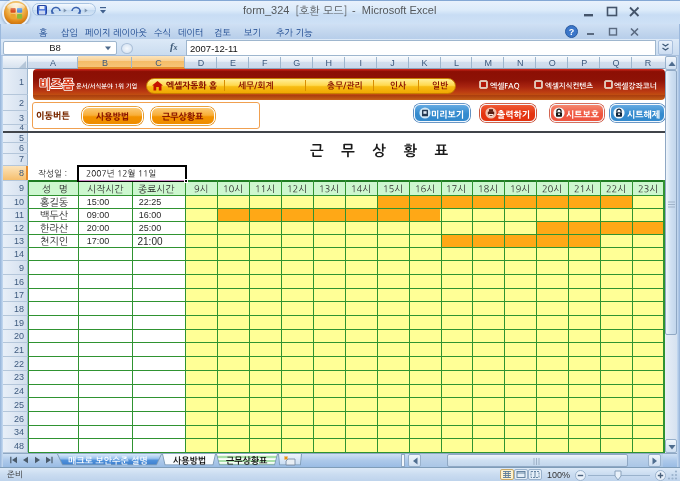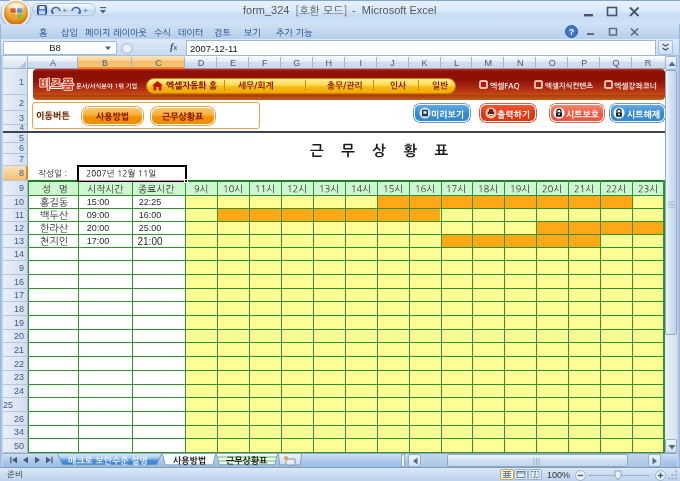--- a/index.html
+++ b/index.html
@@ -182,27 +182,27 @@
 <div class="abs" style="left:3px;top:331.3px;width:21px;height:10px;font-size:9px;color:#3e5a7e;text-align:right">20</div>
 <div class="abs" style="left:3px;top:342.4px;width:25px;height:1px;background:#b4c6da"></div>
 <div class="abs" style="left:3px;top:345.0px;width:21px;height:10px;font-size:9px;color:#3e5a7e;text-align:right">21</div>
 <div class="abs" style="left:3px;top:356.1px;width:25px;height:1px;background:#b4c6da"></div>
 <div class="abs" style="left:3px;top:358.7px;width:21px;height:10px;font-size:9px;color:#3e5a7e;text-align:right">22</div>
 <div class="abs" style="left:3px;top:369.8px;width:25px;height:1px;background:#b4c6da"></div>
 <div class="abs" style="left:3px;top:372.4px;width:21px;height:10px;font-size:9px;color:#3e5a7e;text-align:right">23</div>
 <div class="abs" style="left:3px;top:383.5px;width:25px;height:1px;background:#b4c6da"></div>
 <div class="abs" style="left:3px;top:386.1px;width:21px;height:10px;font-size:9px;color:#3e5a7e;text-align:right">24</div>
 <div class="abs" style="left:3px;top:397.2px;width:25px;height:1px;background:#b4c6da"></div>
-<div class="abs" style="left:3px;top:399.8px;width:21px;height:10px;font-size:9px;color:#3e5a7e;">25</div>
+<div class="abs" style="left:3px;top:399.8px;width:21px;height:10px;font-size:9px;color:#3e5a7e;text-align:right">25</div>
 <div class="abs" style="left:3px;top:410.9px;width:25px;height:1px;background:#b4c6da"></div>
 <div class="abs" style="left:3px;top:413.5px;width:21px;height:10px;font-size:9px;color:#3e5a7e;text-align:right">26</div>
 <div class="abs" style="left:3px;top:424.6px;width:25px;height:1px;background:#b4c6da"></div>
 <div class="abs" style="left:3px;top:427.2px;width:21px;height:10px;font-size:9px;color:#3e5a7e;text-align:right">34</div>
 <div class="abs" style="left:3px;top:438.3px;width:25px;height:1px;background:#b4c6da"></div>
-<div class="abs" style="left:3px;top:440.7px;width:21px;height:10px;font-size:9px;color:#3e5a7e;text-align:right">50</div>
+<div class="abs" style="left:3px;top:440.7px;width:21px;height:10px;font-size:9px;color:#3e5a7e;text-align:right">48</div>
 <div class="abs" style="left:3px;top:451.5px;width:25px;height:1px;background:#b4c6da"></div>
 <div class="abs" style="left:185px;top:247.5px;width:479px;height:205.0px;background:#ffff96"></div>
 <div class="abs" style="left:28px;top:181px;width:636px;height:14.5px;background:#cdf7cf"></div>
 <div class="abs" style="left:28px;top:179.8px;width:636px;height:1.8px;background:#1e7c22"></div>
 <div class="abs" style="left:185px;top:195.5px;width:479px;height:52px;background:#ffff96"></div>
 <div class="abs" style="left:376.6px;top:195.5px;width:255.5px;height:13.0px;background:#ffa816"></div>
 <div class="abs" style="left:216.9px;top:208.5px;width:223.6px;height:13.0px;background:#ffa816"></div>
 <div class="abs" style="left:536.3px;top:221.5px;width:127.7px;height:13.0px;background:#ffa816"></div>
 <div class="abs" style="left:440.5px;top:234.5px;width:159.6px;height:13.0px;background:#ffa816"></div>
 <div class="abs" style="left:28px;top:194.5px;width:636px;height:1px;background:#2f9331"></div>

